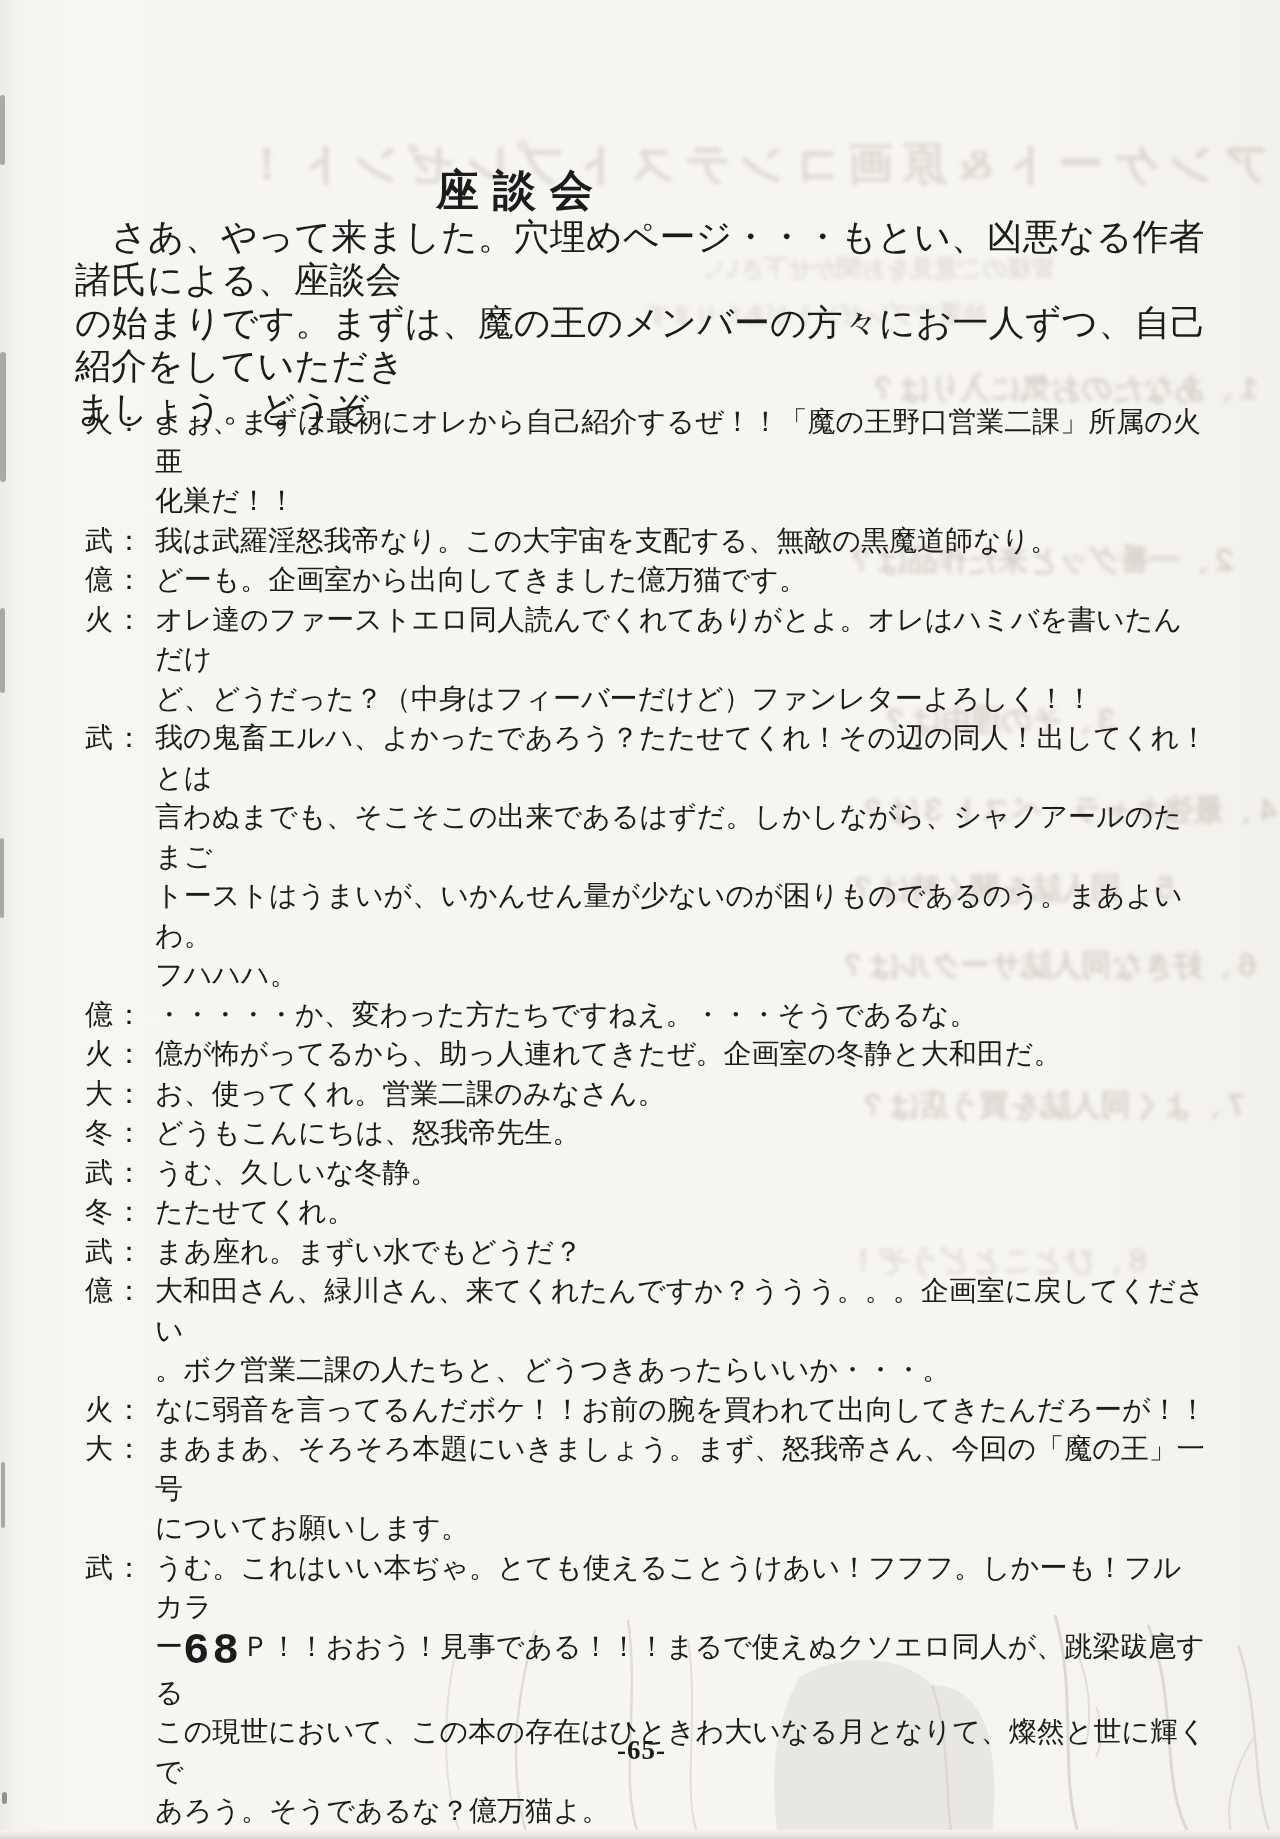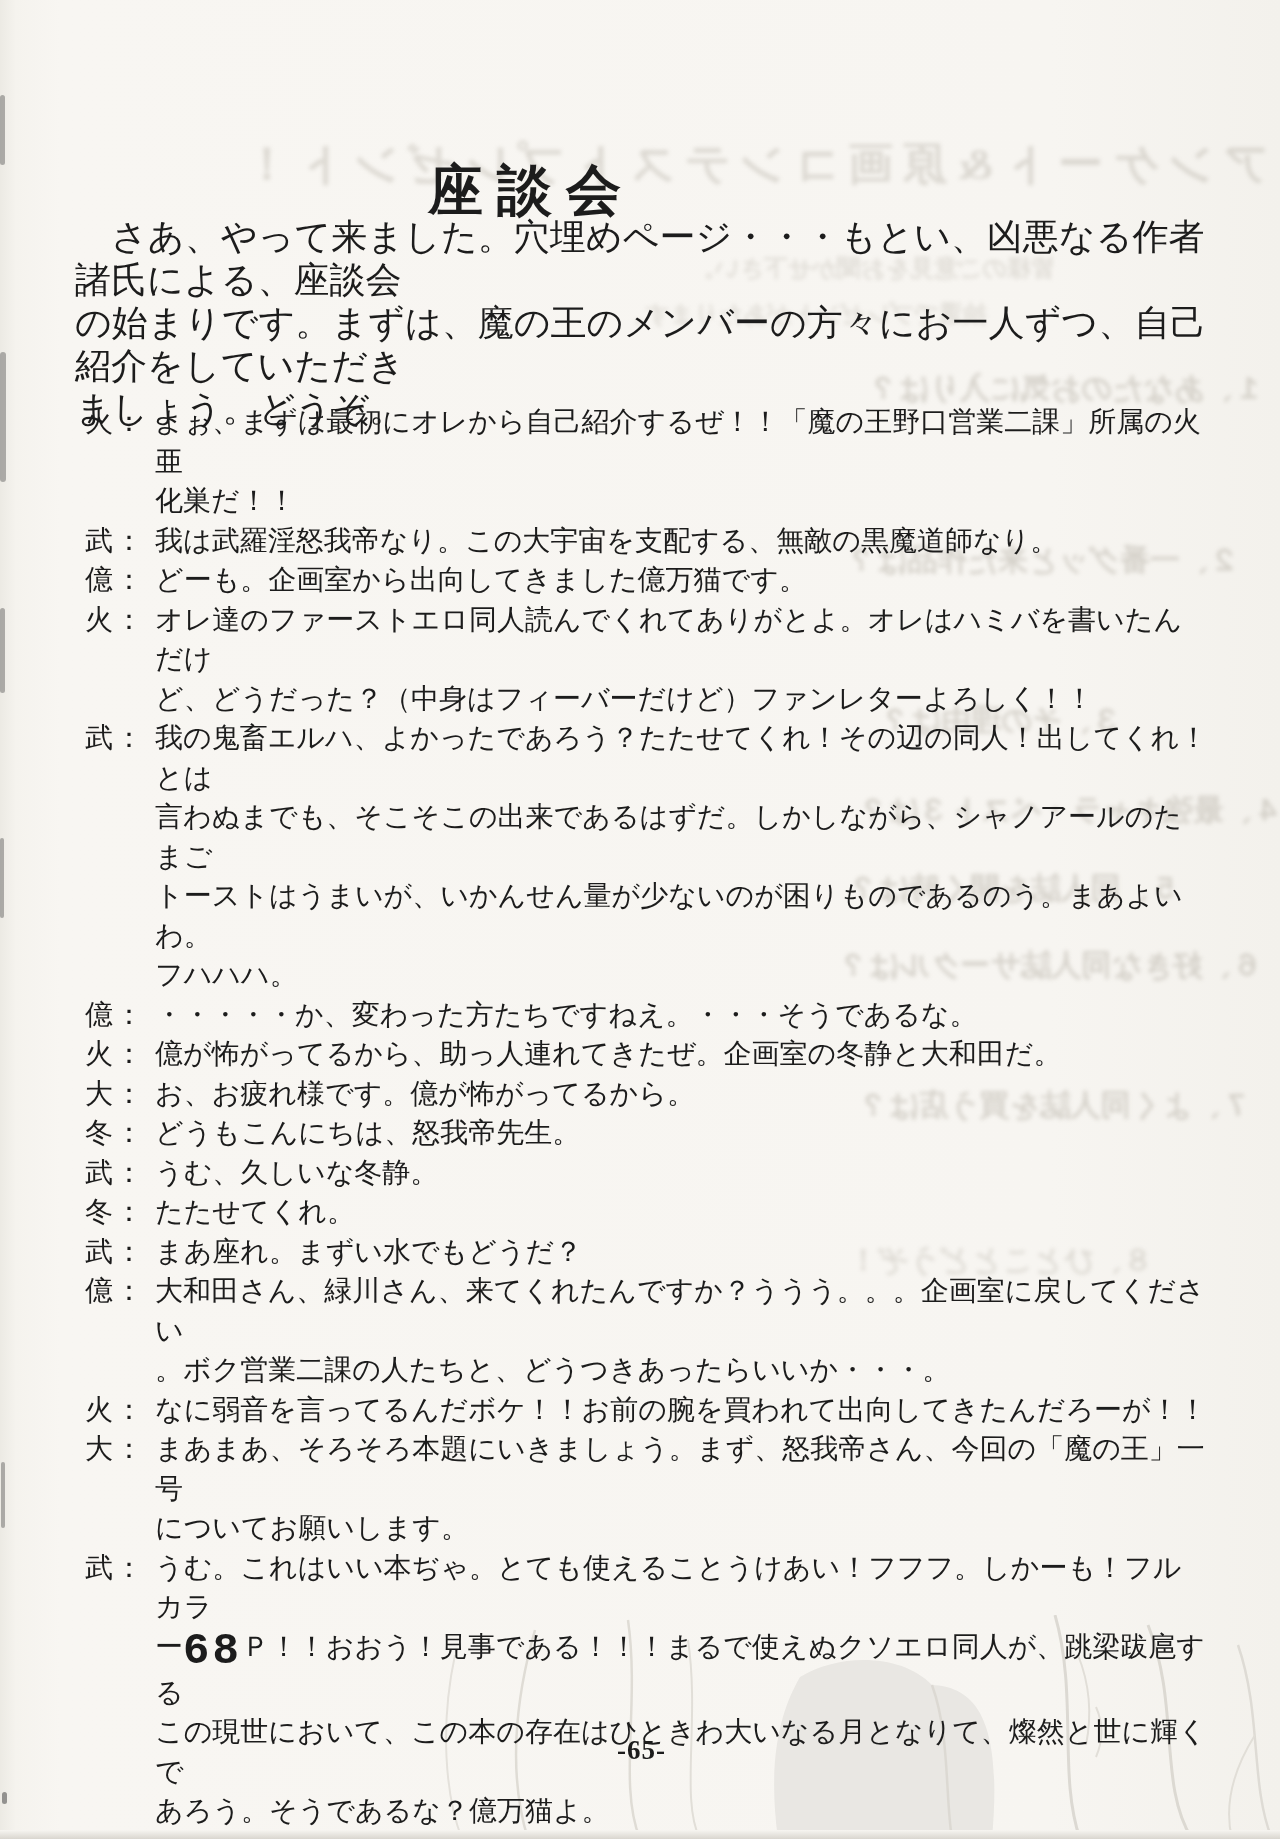--- a/index.html
+++ b/index.html
@@ -34,22 +34,22 @@
   .g1{top:368px;left:868px;font-size:30px;}
   .g2{top:540px;left:846px;font-size:30px;}
   .g3{top:700px;left:880px;font-size:30px;}
   .g4{top:790px;left:858px;font-size:30px;}
   .g5{top:868px;left:848px;font-size:30px;}
   .g6{top:945px;left:838px;font-size:30px;}
   .g7{top:1085px;left:858px;font-size:30px;}
   .g8{top:1240px;left:848px;font-size:30px;opacity:.3;}
   
   .title{
-    position:absolute;top:146px;left:420px;margin:8px;
-    font-size:55px;font-weight:600;letter-spacing:14px;white-space:nowrap;
+    position:absolute;top:146px;left:420px;margin:16px;
+    font-size:43px;font-weight:600;letter-spacing:14px;white-space:nowrap;
   }
   .intro{
     position:absolute;top:216px;left:75px;width:1135px;margin:0;
     font-size:36px;line-height:43px;white-space:pre-line;
   }
   #dialogue{position:absolute;top:402px;left:85px;width:1125px;}
   .row{display:flex;font-size:28px;line-height:39.5px;}
   .spk{flex:0 0 70px;letter-spacing:2px;}
   .txt{flex:1;white-space:pre-line;}
   .big-num{
@@ -135,21 +135,21 @@
     <span class="txt"><span>・・・・・か、変わった方たちですねえ。・・・そうであるな。</span></span>
   </div>
 
   <div class="row">
     <span class="spk">火：</span>
     <span class="txt"><span>億が怖がってるから、助っ人連れてきたぜ。企画室の冬静と大和田だ。</span></span>
   </div>
 
   <div class="row">
     <span class="spk">大：</span>
-    <span class="txt"><span>お、お疲れ様です。億が怖がってるから。</span></span>
+    <span class="txt"><span>お、使ってくれ。営業二課のみなさん。</span></span>
   </div>
 
   <div class="row">
     <span class="spk">冬：</span>
     <span class="txt"><span>どうもこんにちは、怒我帝先生。</span></span>
   </div>
 
   <div class="row">
     <span class="spk">武：</span>
     <span class="txt"><span>うむ、久しいな冬静。</span></span>

